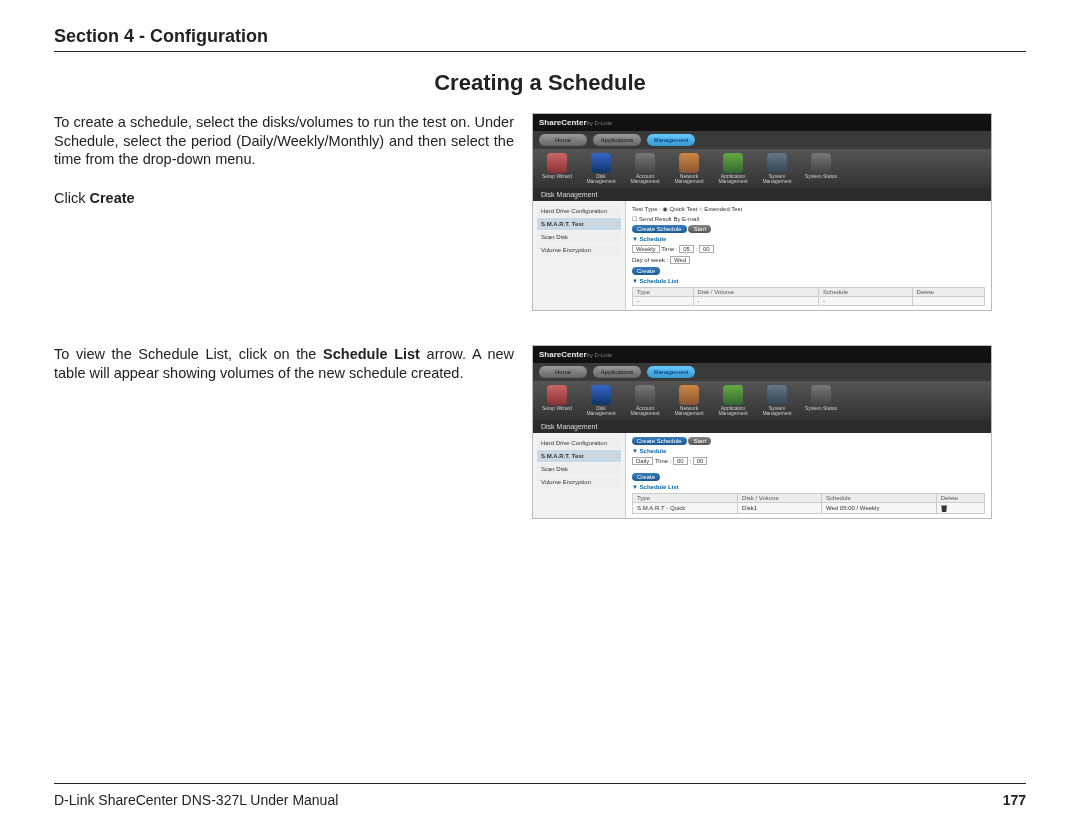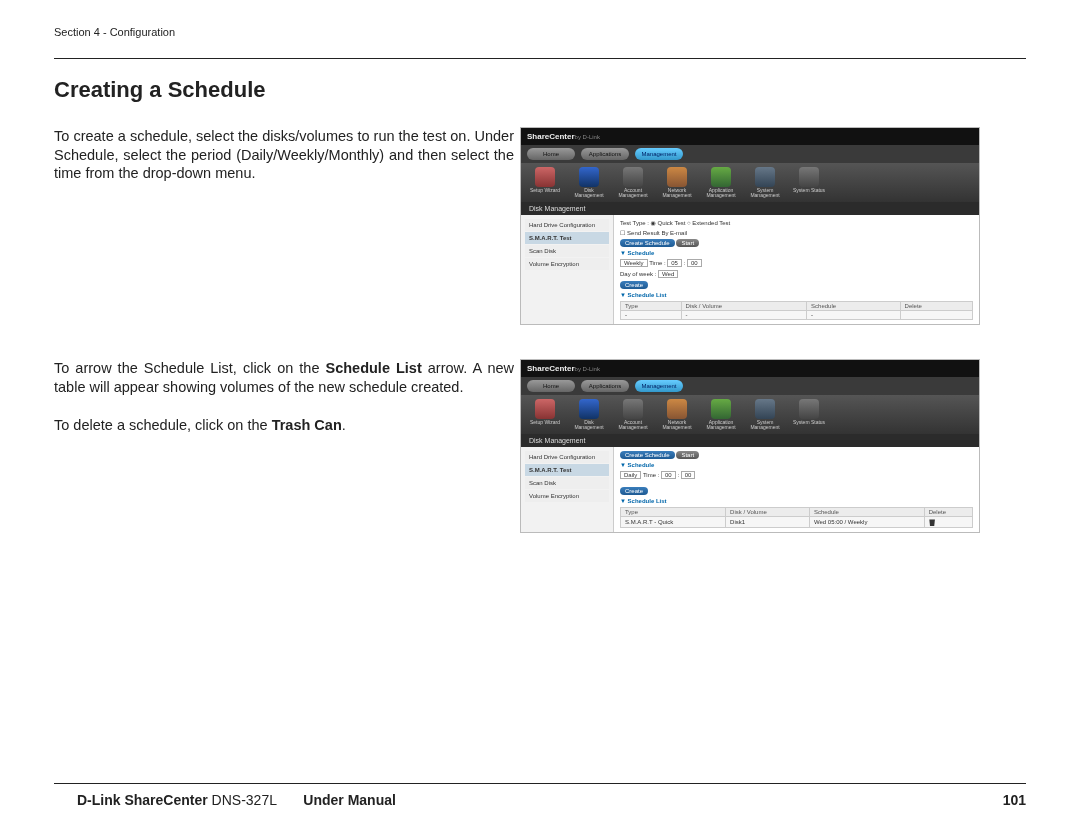--- a/index.html
+++ b/index.html
@@ -8,35 +8,35 @@
     background: #fff;
     width: 1080px;
     height: 834px;
     position: relative;
     color: #222;
   }
   .page {
     padding: 26px 54px 0 54px;
   }
   .section-header {
-    font-weight: 400;
-    font-size: 11px;
+    font-weight: 700;
+    font-size: 18px;
     border-bottom: 1.5px solid #222;
-    padding-bottom: 20px;
+    padding-bottom: 4px;
     margin-bottom: 18px;
   }
   .title {
-    text-align: left;
+    text-align: center;
     font-weight: 700;
     font-size: 22px;
-    margin-bottom: 24px;
+    margin-bottom: 17px;
   }
   .row {
     display: flex;
-    gap: 6px;
+    gap: 18px;
     margin-bottom: 34px;
   }
   .textcol {
     width: 460px;
     font-size: 14.5px;
     line-height: 1.28;
     text-align: justify;
   }
   .textcol p { margin-bottom: 20px; }
   .screencol { flex: 1; }
@@ -143,33 +143,36 @@
     padding:0 3px;font-size:6px;color:#333;
   }
   .footer {
     position:absolute;
     left:54px;right:54px;bottom:26px;
     border-top:1.5px solid #222;
     padding-top:8px;
     display:flex;justify-content:space-between;
     font-size:14px;
   }
-  .footer .left b{font-weight:700;margin-left:23px;}
+  .footer .left b{font-weight:400;}
   .footer .right{font-weight:700;}
 </style>
 </head>
 <body>
 
 <div class="page">
   <div class="section-header">Section 4 - Configuration</div>
   <div class="title">Creating a Schedule</div>
 
   <div class="row">
     <div class="textcol">
       <p>To create a schedule, select the disks/volumes to run the test on. Under Schedule, select the period (Daily/Weekly/Monthly) and then select the time from the drop-down menu.</p>
+      <p>
+        <span>Click </span><b>Create</b>
+      </p>
     </div>
     <div class="screencol">
       <div class="screenshot">
         <div class="sc-top">
           <span class="sc-brand"><span>ShareCenter</span><span class="sub">by D-Link</span></span>
         </div>
         <div class="sc-nav">
           <div class="navb">Home</div>
           <div class="navb">Applications</div>
           <div class="navb active">Management</div>
@@ -256,24 +259,21 @@
               </table>
           </div>
         </div>
       </div>
     </div>
   </div>
 
   <div class="row">
     <div class="textcol">
       <p>
-        <span>To arrow the Schedule List, click on the </span><b>Schedule List</b><span> arrow. A new table will appear showing volumes of the new schedule created.</span>
-      </p>
-      <p>
-        <span>To delete a schedule, click on the </span><b>Trash Can</b><span>.</span>
+        <span>To view the Schedule List, click on the </span><b>Schedule List</b><span> arrow. A new table will appear showing volumes of the new schedule created.</span>
       </p>
     </div>
     <div class="screencol">
       <div class="screenshot">
         <div class="sc-top">
           <span class="sc-brand"><span>ShareCenter</span><span class="sub">by D-Link</span></span>
         </div>
         <div class="sc-nav">
           <div class="navb">Home</div>
           <div class="navb">Applications</div>
@@ -355,14 +355,14 @@
         </div>
       </div>
     </div>
   </div>
 </div>
 
 <div class="footer">
   <div class="left">
     <b>D-Link ShareCenter</b><span> DNS-327L </span><b>Under Manual</b>
   </div>
-  <div class="right">101</div>
+  <div class="right">177</div>
 </div>
 
 </body></html>

